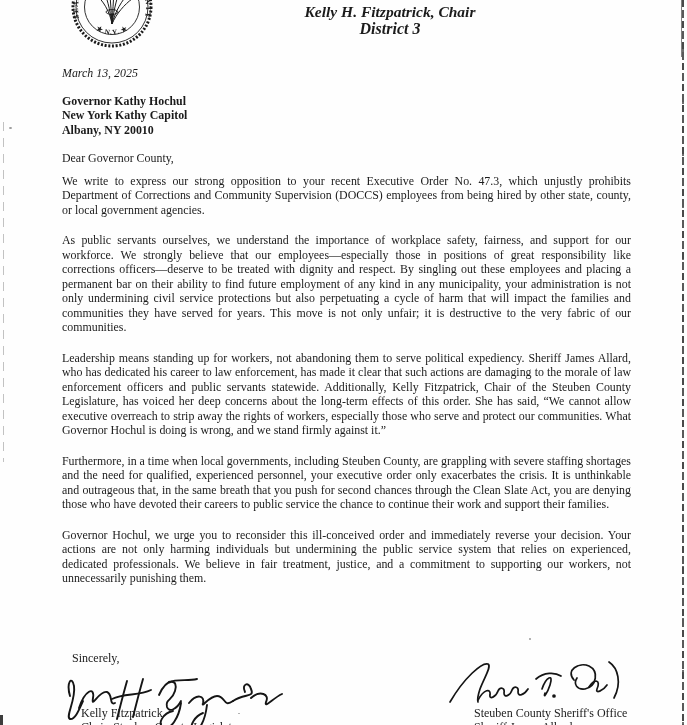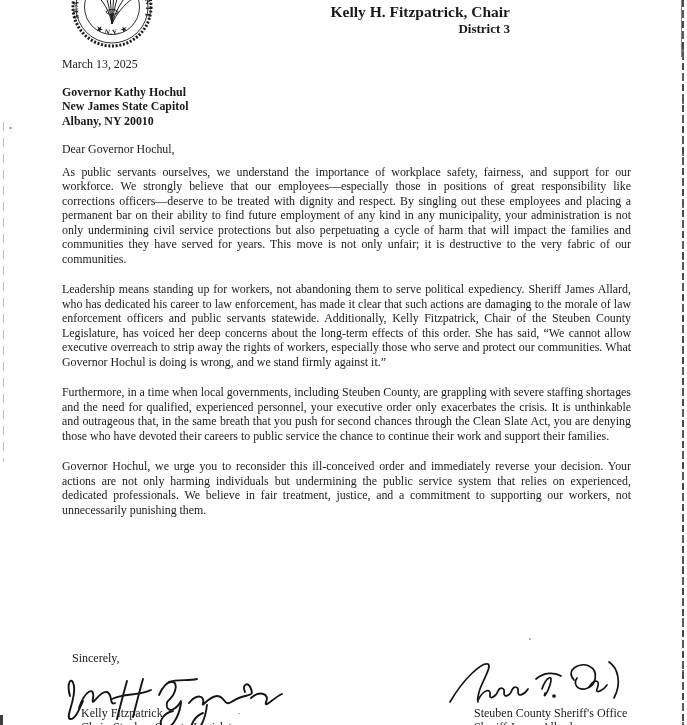--- a/index.html
+++ b/index.html
@@ -25,32 +25,32 @@
   .edge-left{
     position:absolute;left:3px;top:122px;width:1px;height:340px;
     background:repeating-linear-gradient(to bottom,#c2c2c2 0 9px,transparent 9px 16px);
   }
   .corner-mark{position:absolute;left:0;bottom:0;width:3px;height:10px;background:#1b1b1b;opacity:.85;}
   .speck{position:absolute;background:#9a9a9a;border-radius:50%;}
 
   
   .seal{position:absolute;left:67px;top:-38px;width:90px;height:90px;}
   .letterhead-text{
-    position:absolute;left:270px;top:3px;width:240px;text-align:right;
-    font-weight:bold;
+    position:absolute;left:270px;top:3px;width:240px;text-align:center;
+    font-style:italic;font-weight:bold;
   }
   .letterhead-name{font-size:15.5px;line-height:18px;}
-  .letterhead-district{font-size:13px;line-height:15px;}
+  .letterhead-district{font-size:16px;line-height:15px;}
 
   
   .body{
     position:absolute;left:62px;top:57px;width:569px;
     font-size:11.9px;line-height:14.5px;
   }
-  .dateline{margin:0 0 13px 0;}
+  .dateline{margin:9px 0 13px 0;font-style:italic;}
   .recipient div{margin:0;}
   .recipient{margin:0 0 14px 0;font-weight:bold;}
   .salutation{margin:0 0 8px 0;}
   .body p{margin:0 0 16px 0;text-align:justify;}
   .body p:last-child{margin-bottom:0;}
 
   
   .closing{
     position:absolute;left:62px;top:641px;width:569px;
     font-size:12px;line-height:14.5px;
@@ -114,24 +114,25 @@
 
   <div class="letterhead-text">
     <div class="letterhead-name">Kelly H. Fitzpatrick, Chair</div>
     <div class="letterhead-district">District 3</div>
   </div>
 
   <div class="body">
     <div class="dateline">March 13, 2025</div>
     <div class="recipient">
       <div>Governor Kathy Hochul</div>
-      <div>New James State Capitol</div>
+      <div>New York Kathy Capitol</div>
       <div>Albany, NY 20010</div>
     </div>
-    <div class="salutation">Dear Governor Hochul,</div>
+    <div class="salutation">Dear Governor County,</div>
+    <p>We write to express our strong opposition to your recent Executive Order No. 47.3, which unjustly prohibits Department of Corrections and Community Supervision (DOCCS) employees from being hired by other state, county, or local government agencies.</p>
     <p>As public servants ourselves, we understand the importance of workplace safety, fairness, and support for our workforce. We strongly believe that our employees—especially those in positions of great responsibility like corrections officers—deserve to be treated with dignity and respect. By singling out these employees and placing a permanent bar on their ability to find future employment of any kind in any municipality, your administration is not only undermining civil service protections but also perpetuating a cycle of harm that will impact the families and communities they have served for years. This move is not only unfair; it is destructive to the very fabric of our communities.</p>
     <p>Leadership means standing up for workers, not abandoning them to serve political expediency. Sheriff James Allard, who has dedicated his career to law enforcement, has made it clear that such actions are damaging to the morale of law enforcement officers and public servants statewide.  Additionally, Kelly Fitzpatrick, Chair of the Steuben County Legislature, has voiced her deep concerns about the long-term effects of this order. She has said, “We cannot allow executive overreach to strip away the rights of workers, especially those who serve and protect our communities. What Governor Hochul is doing is wrong, and we stand firmly against it.”</p>
     <p>Furthermore, in a time when local governments, including Steuben County, are grappling with severe staffing shortages and the need for qualified, experienced personnel, your executive order only exacerbates the crisis. It is unthinkable and outrageous that, in the same breath that you push for second chances through the Clean Slate Act, you are denying those who have devoted their careers to public service the chance to continue their work and support their families.</p>
     <p>Governor Hochul, we urge you to reconsider this ill-conceived order and immediately reverse your decision. Your actions are not only harming individuals but undermining the public service system that relies on experienced, dedicated professionals. We believe in fair treatment, justice, and a commitment to supporting our workers, not unnecessarily punishing them.</p>
   </div>
 
   <div class="closing">
     <div class="sincerely">Sincerely,</div>
     <div class="sig-row">
 

